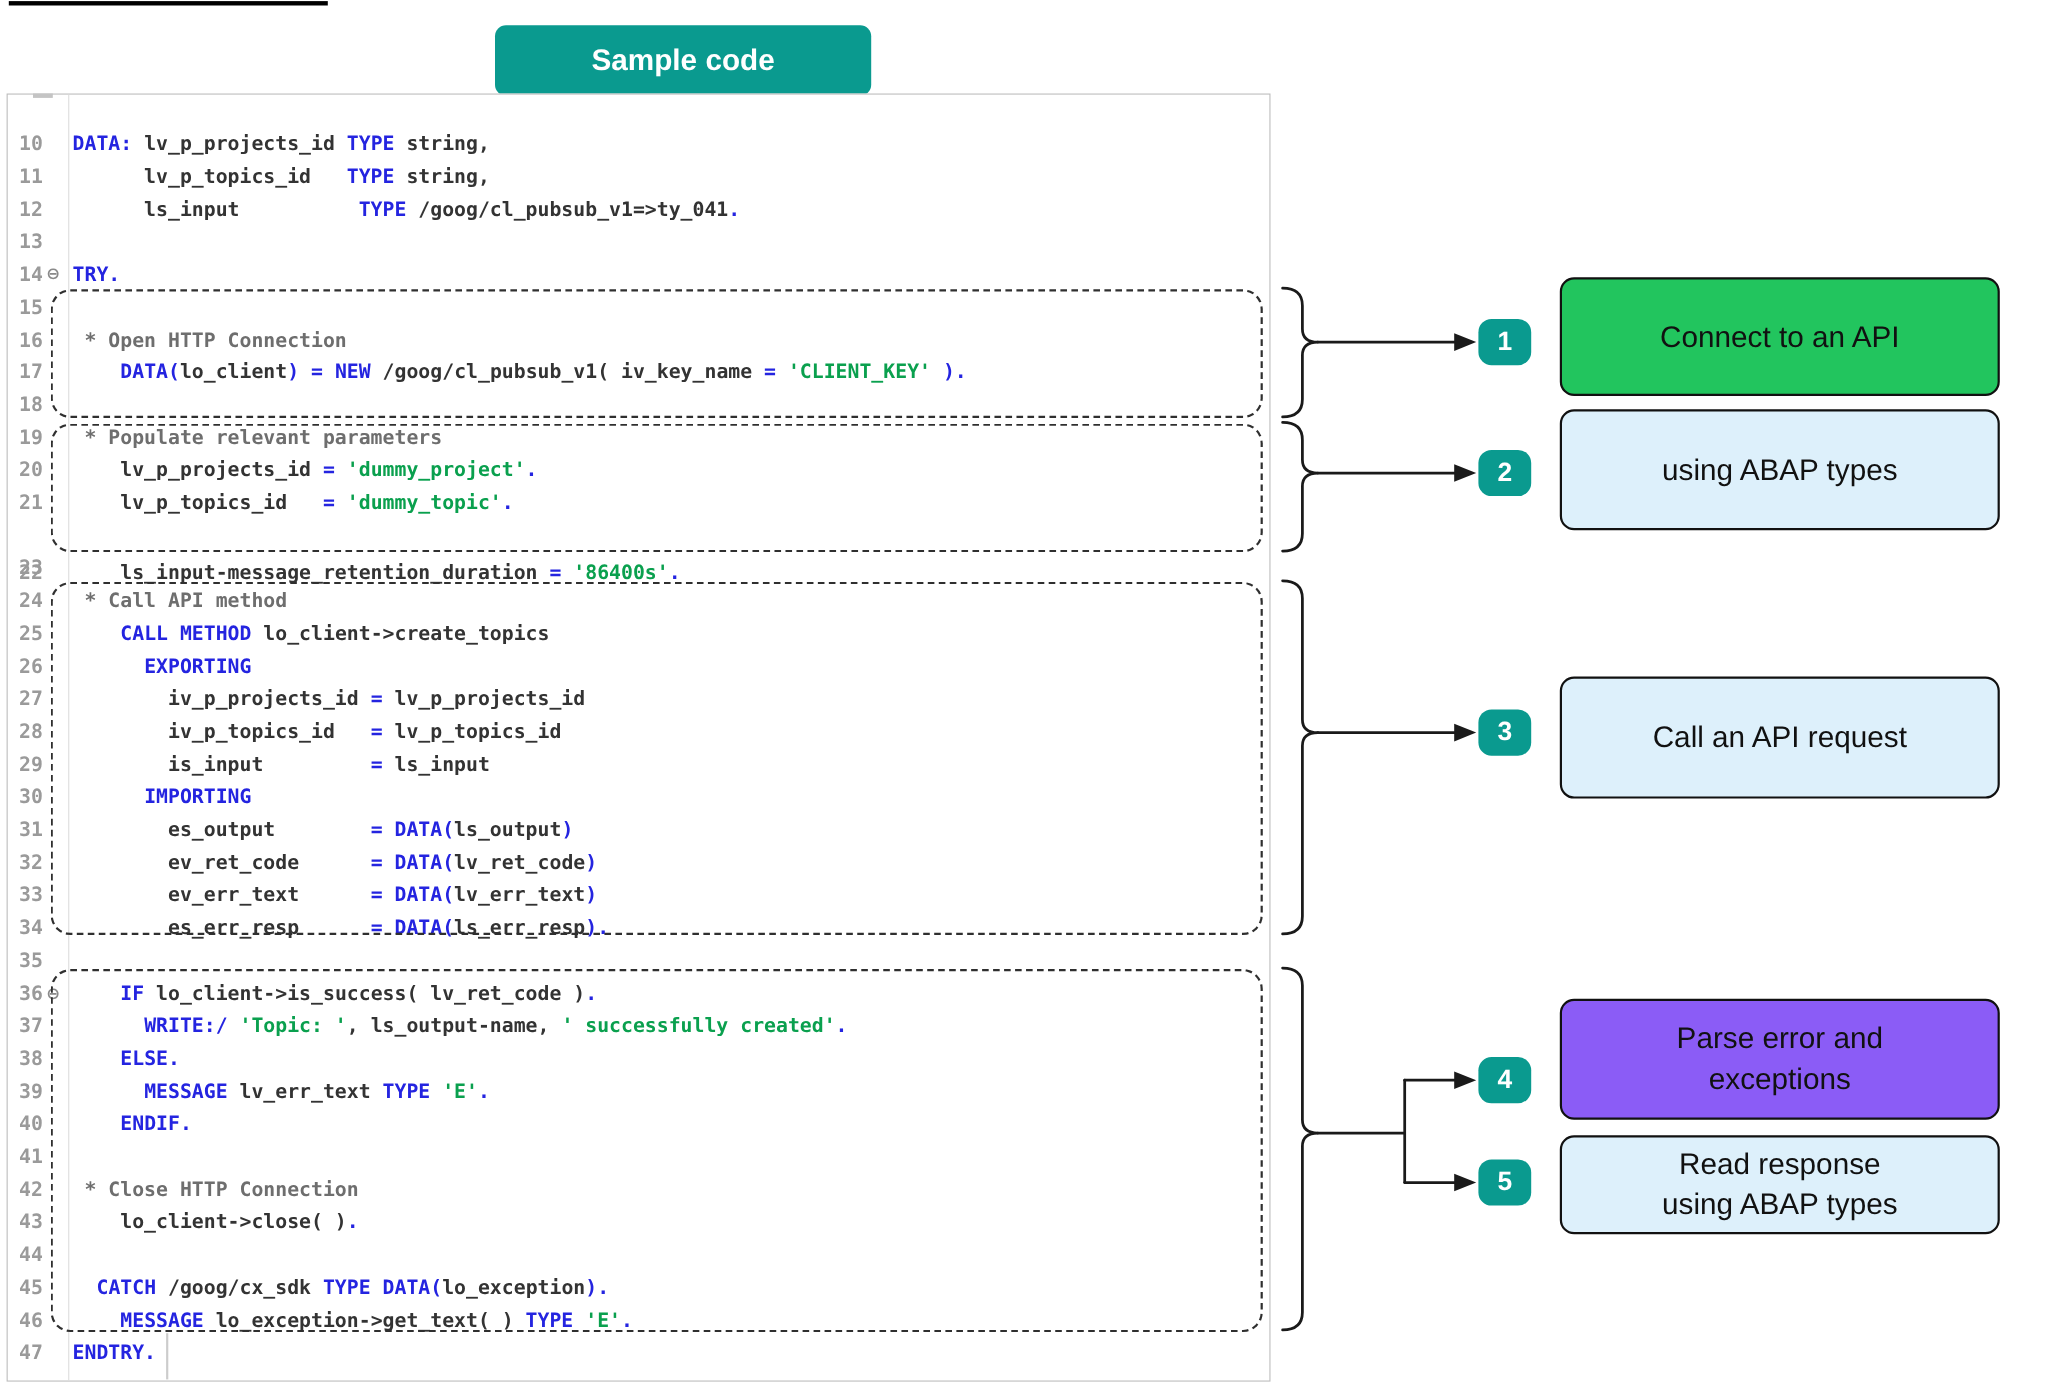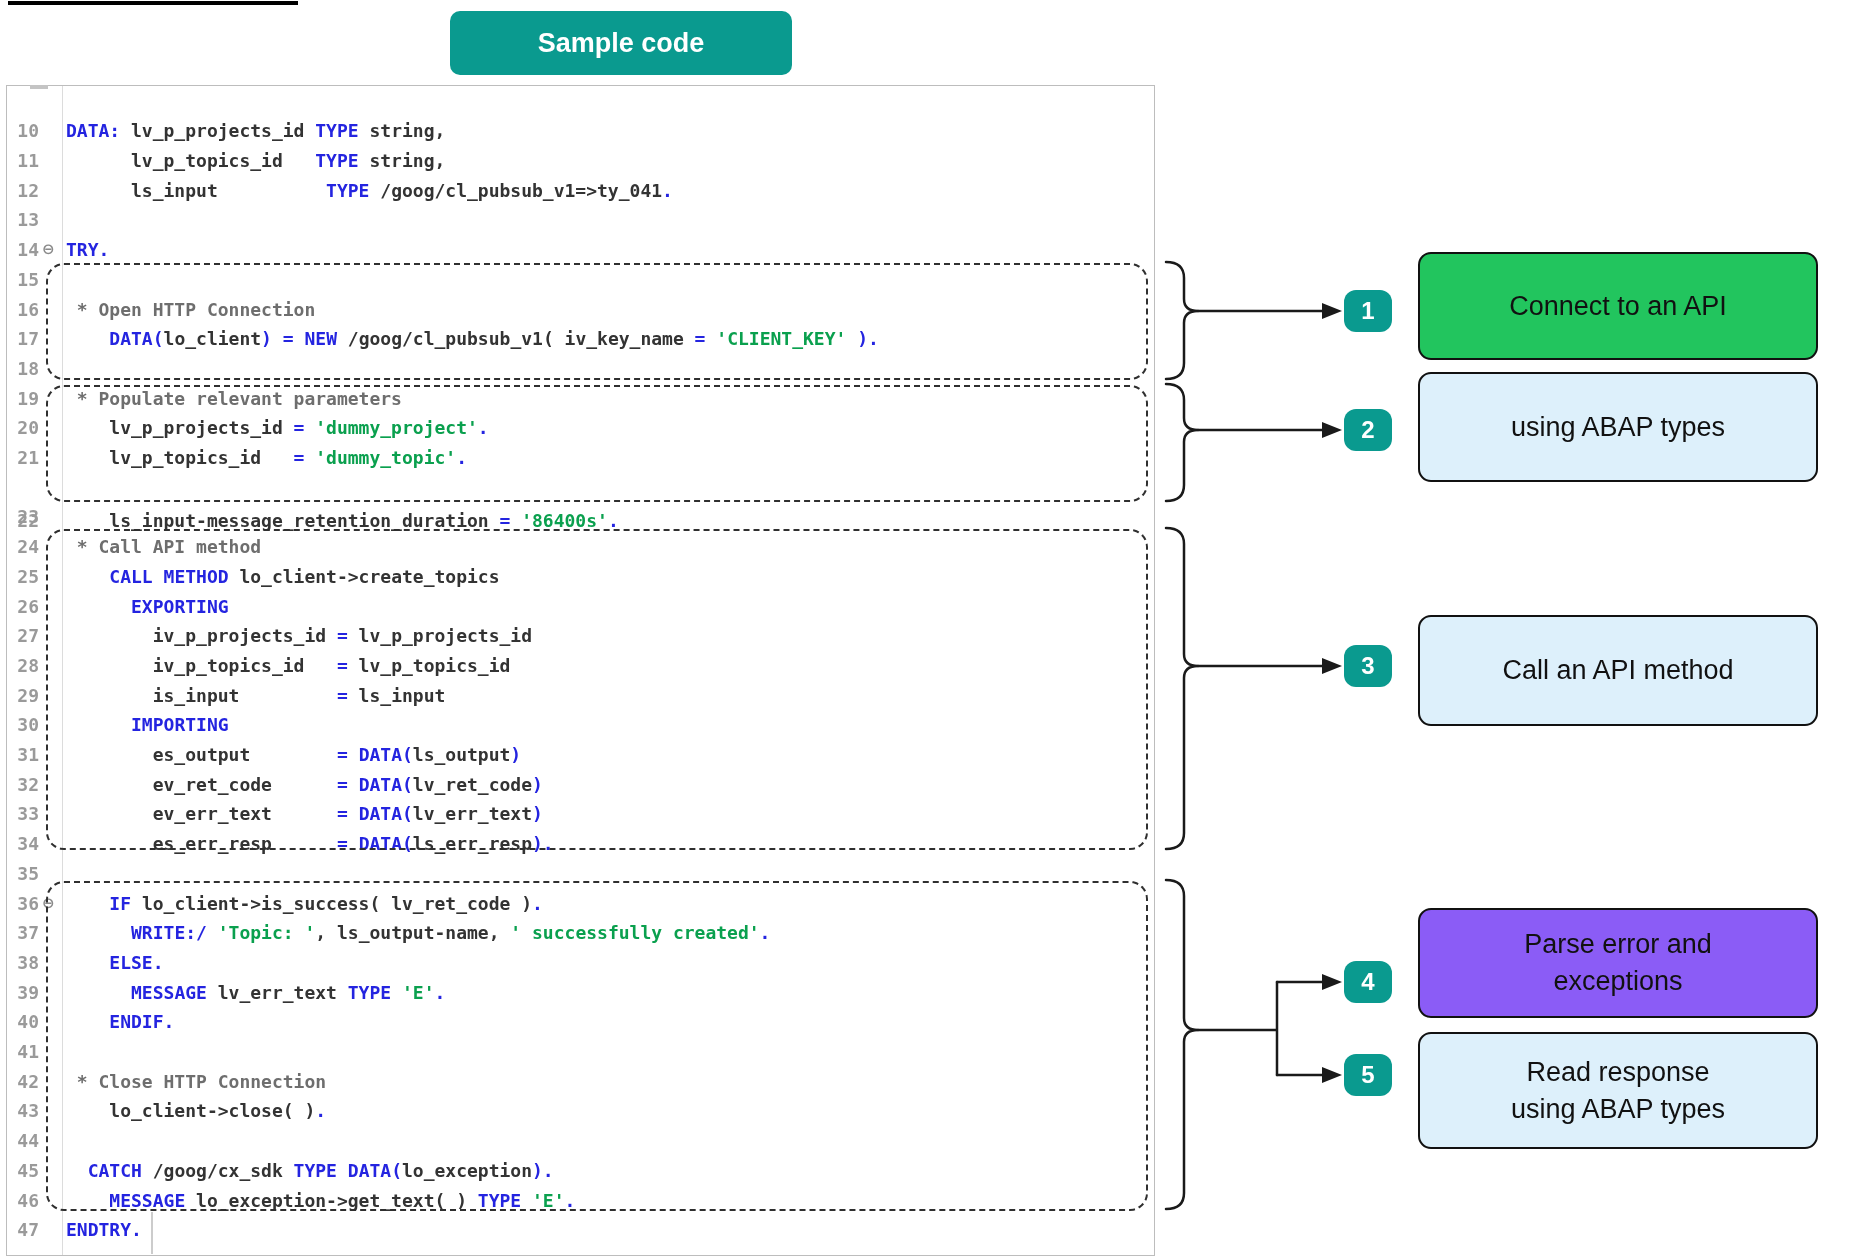--- a/index.html
+++ b/index.html
@@ -3,21 +3,21 @@
 <meta charset="utf-8">
 <style>
   html,body{margin:0;padding:0;background:#ffffff;}
   #page{position:relative;width:1862px;height:1258px;background:#ffffff;overflow:hidden;
         font-family:"Liberation Sans",sans-serif;}
 
   
   #top-line{position:absolute;left:8px;top:1px;width:290px;height:4px;background:#000;}
   .teal-badge{position:absolute;display:flex;align-items:center;justify-content:center;
       color:#fff;font-weight:bold;border-radius:10px;}
-  #sample-badge{left:450px;top:11px;width:342px;height:64px;font-size:27px;}
+  #sample-badge{left:450px;top:23px;width:342px;height:64px;font-size:27px;}
   #flow-badge{left:1433px;top:122px;width:370px;height:75px;font-size:28px;border-radius:12px;}
 
   
   #code-panel{position:absolute;left:6px;top:85px;width:1149px;height:1171px;
       background:#fff;border:1.5px solid #bdbdbd;box-sizing:border-box;}
   #gutter-sep{position:absolute;left:62px;top:86px;width:1px;height:1169px;background:#dcdcdc;}
   #panel-artifact{position:absolute;left:30px;top:85px;width:18px;height:4px;background:#c4c4c4;}
   #bottom-artifact{position:absolute;left:151px;top:1212px;width:1.5px;height:42px;background:#cccccc;}
 
   
@@ -133,27 +133,27 @@
       <div class="step-square" style="top: 290px; background: rgb(10, 154, 143);">1</div>
       <div class="flow-box" style="top: 252px; height: 108px; background: #22c55e;">
         <div>Connect to an API</div>
       </div>
       <div class="step-square" style="top: 409px; background: rgb(10, 154, 143);">2</div>
       <div class="flow-box" style="top: 372px; height: 110px; background: rgb(221, 240, 251);">
         <div>using ABAP types</div>
       </div>
       <div class="step-square" style="top: 645px; background: rgb(10, 154, 143);">3</div>
       <div class="flow-box" style="top: 615px; height: 111px; background: rgb(221, 240, 251);">
-        <div>Call an API method</div>
+        <div>Call an API request</div>
       </div>
       <div class="step-square" style="top: 961px; background: rgb(10, 154, 143);">4</div>
       <div class="flow-box" style="top: 908px; height: 110px; background: #8b5cf6;">
         <div>Parse error and</div>
         <div>exceptions</div>
       </div>
       <div class="step-square" style="top: 1054px; background: rgb(10, 154, 143);">5</div>
-      <div class="flow-box" style="top: 1032px; height: 117px; background: rgb(221, 240, 251);">
+      <div class="flow-box" style="top: 1032px; height: 90px; background: rgb(221, 240, 251);">
         <div>Read response</div>
         <div>using ABAP types</div>
       </div>
     </div>
 
 </div>
 
 </body></html>

